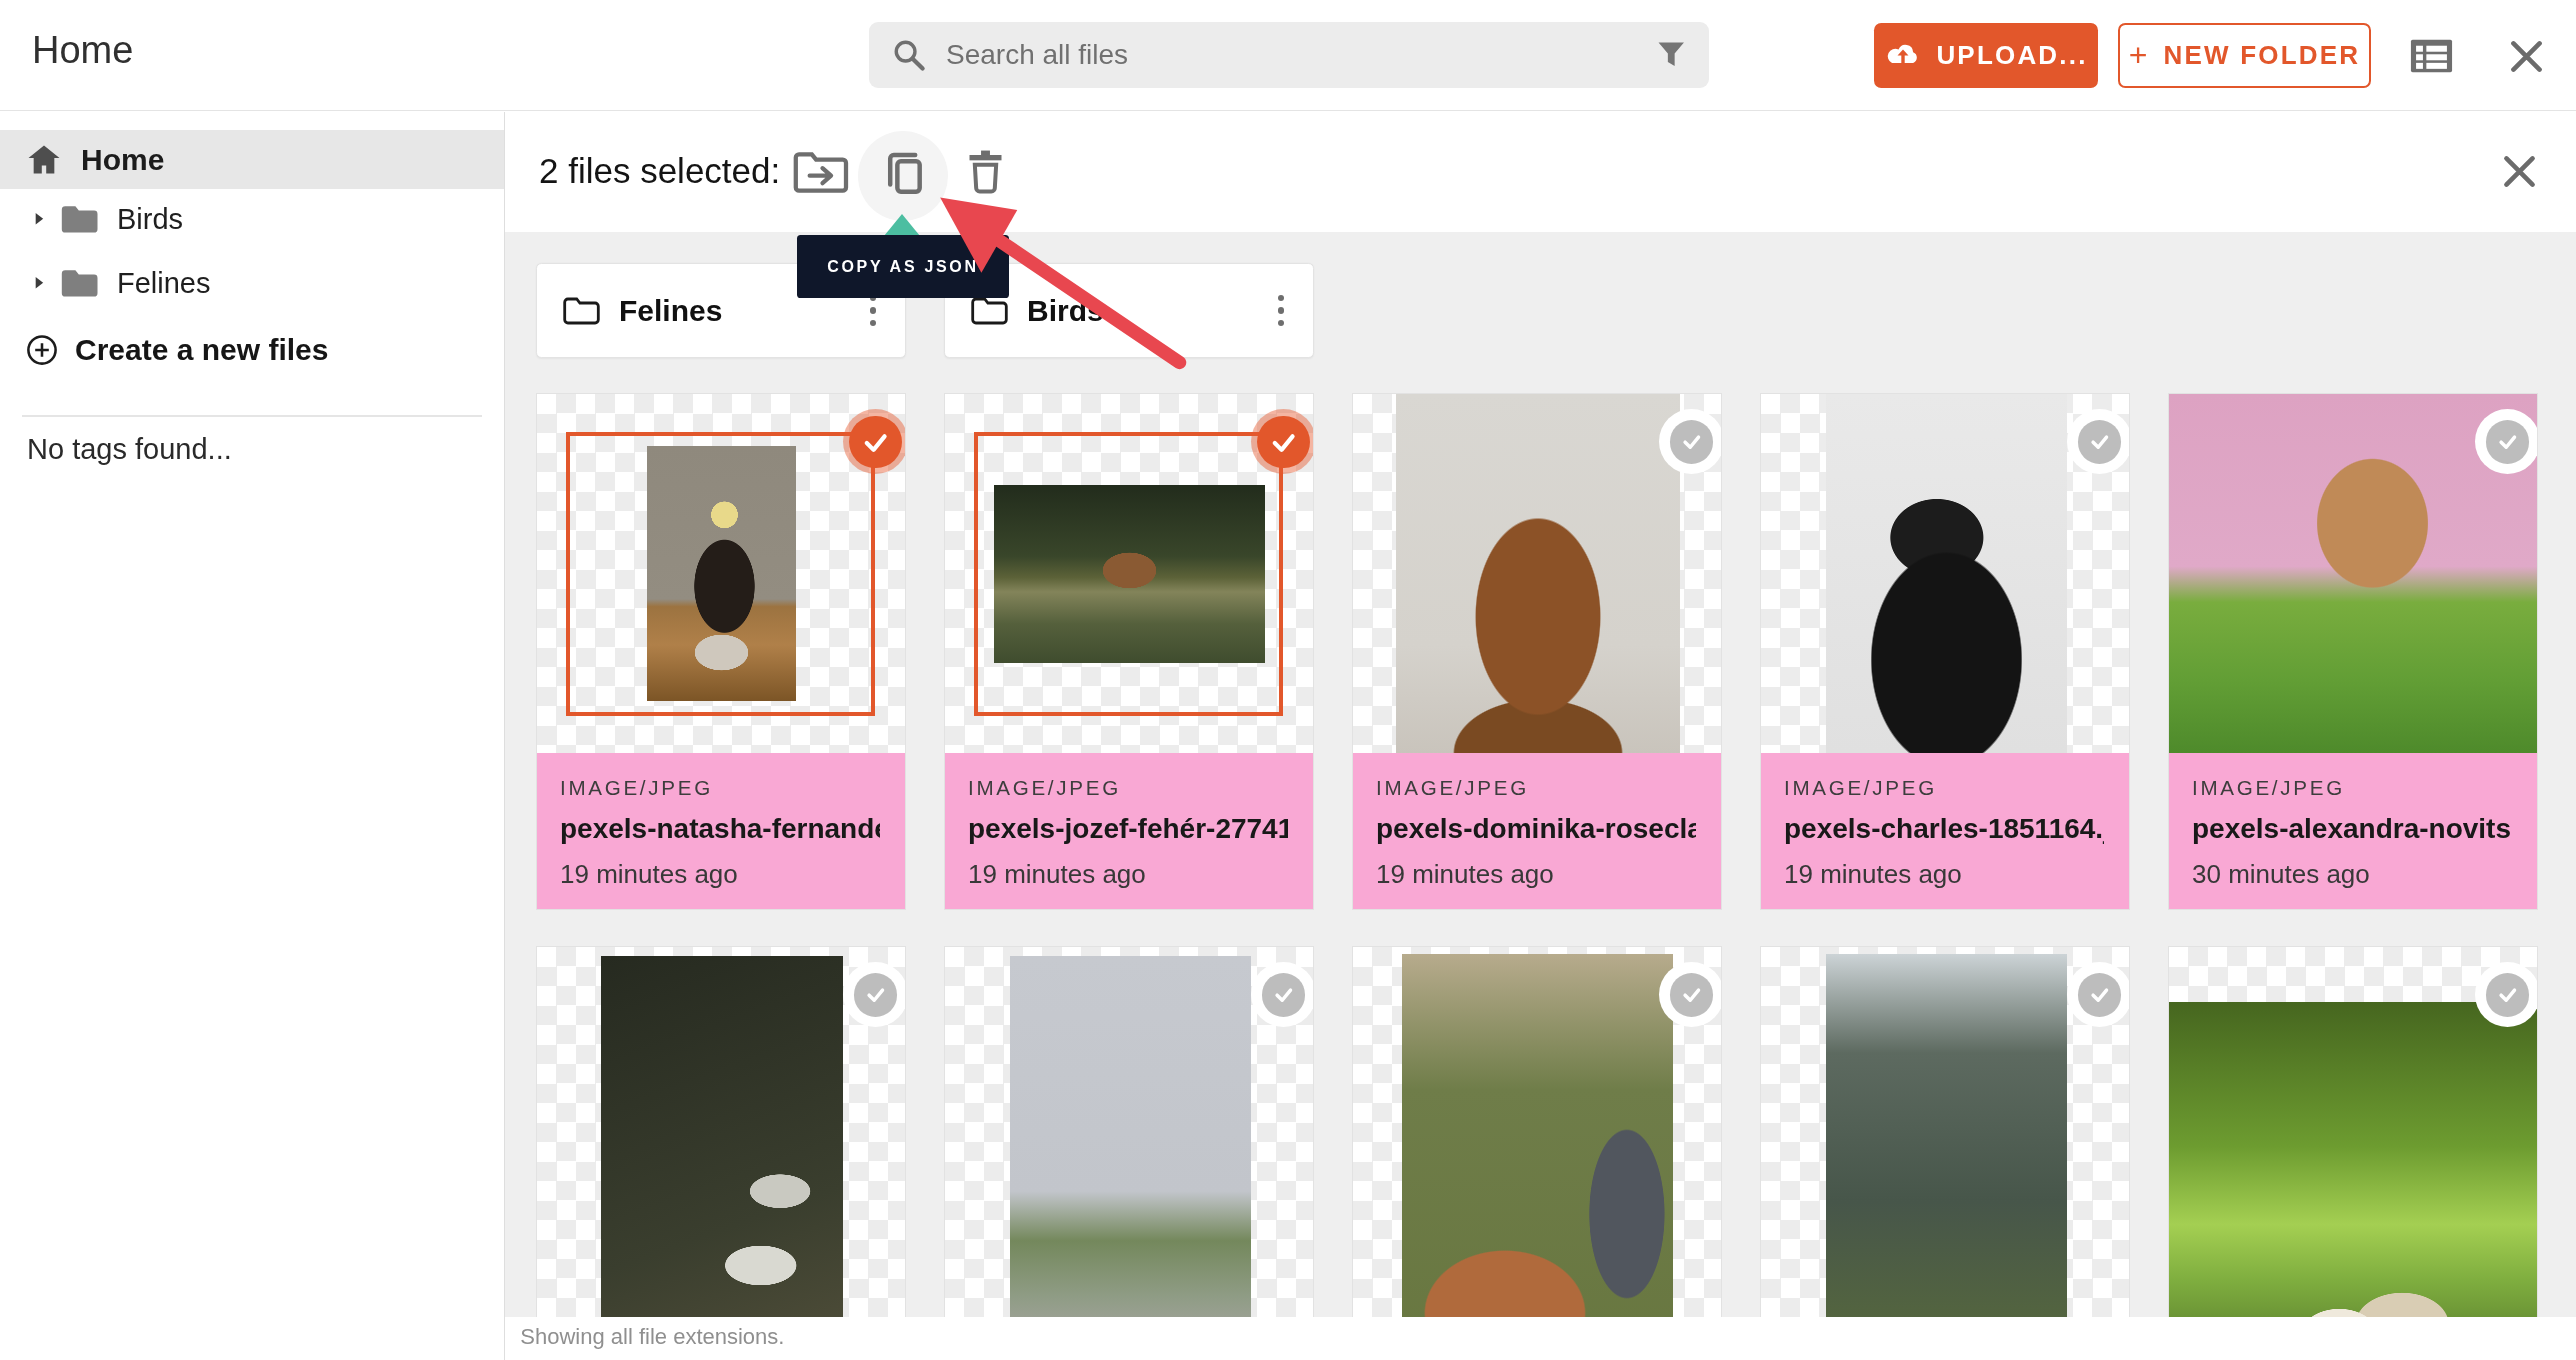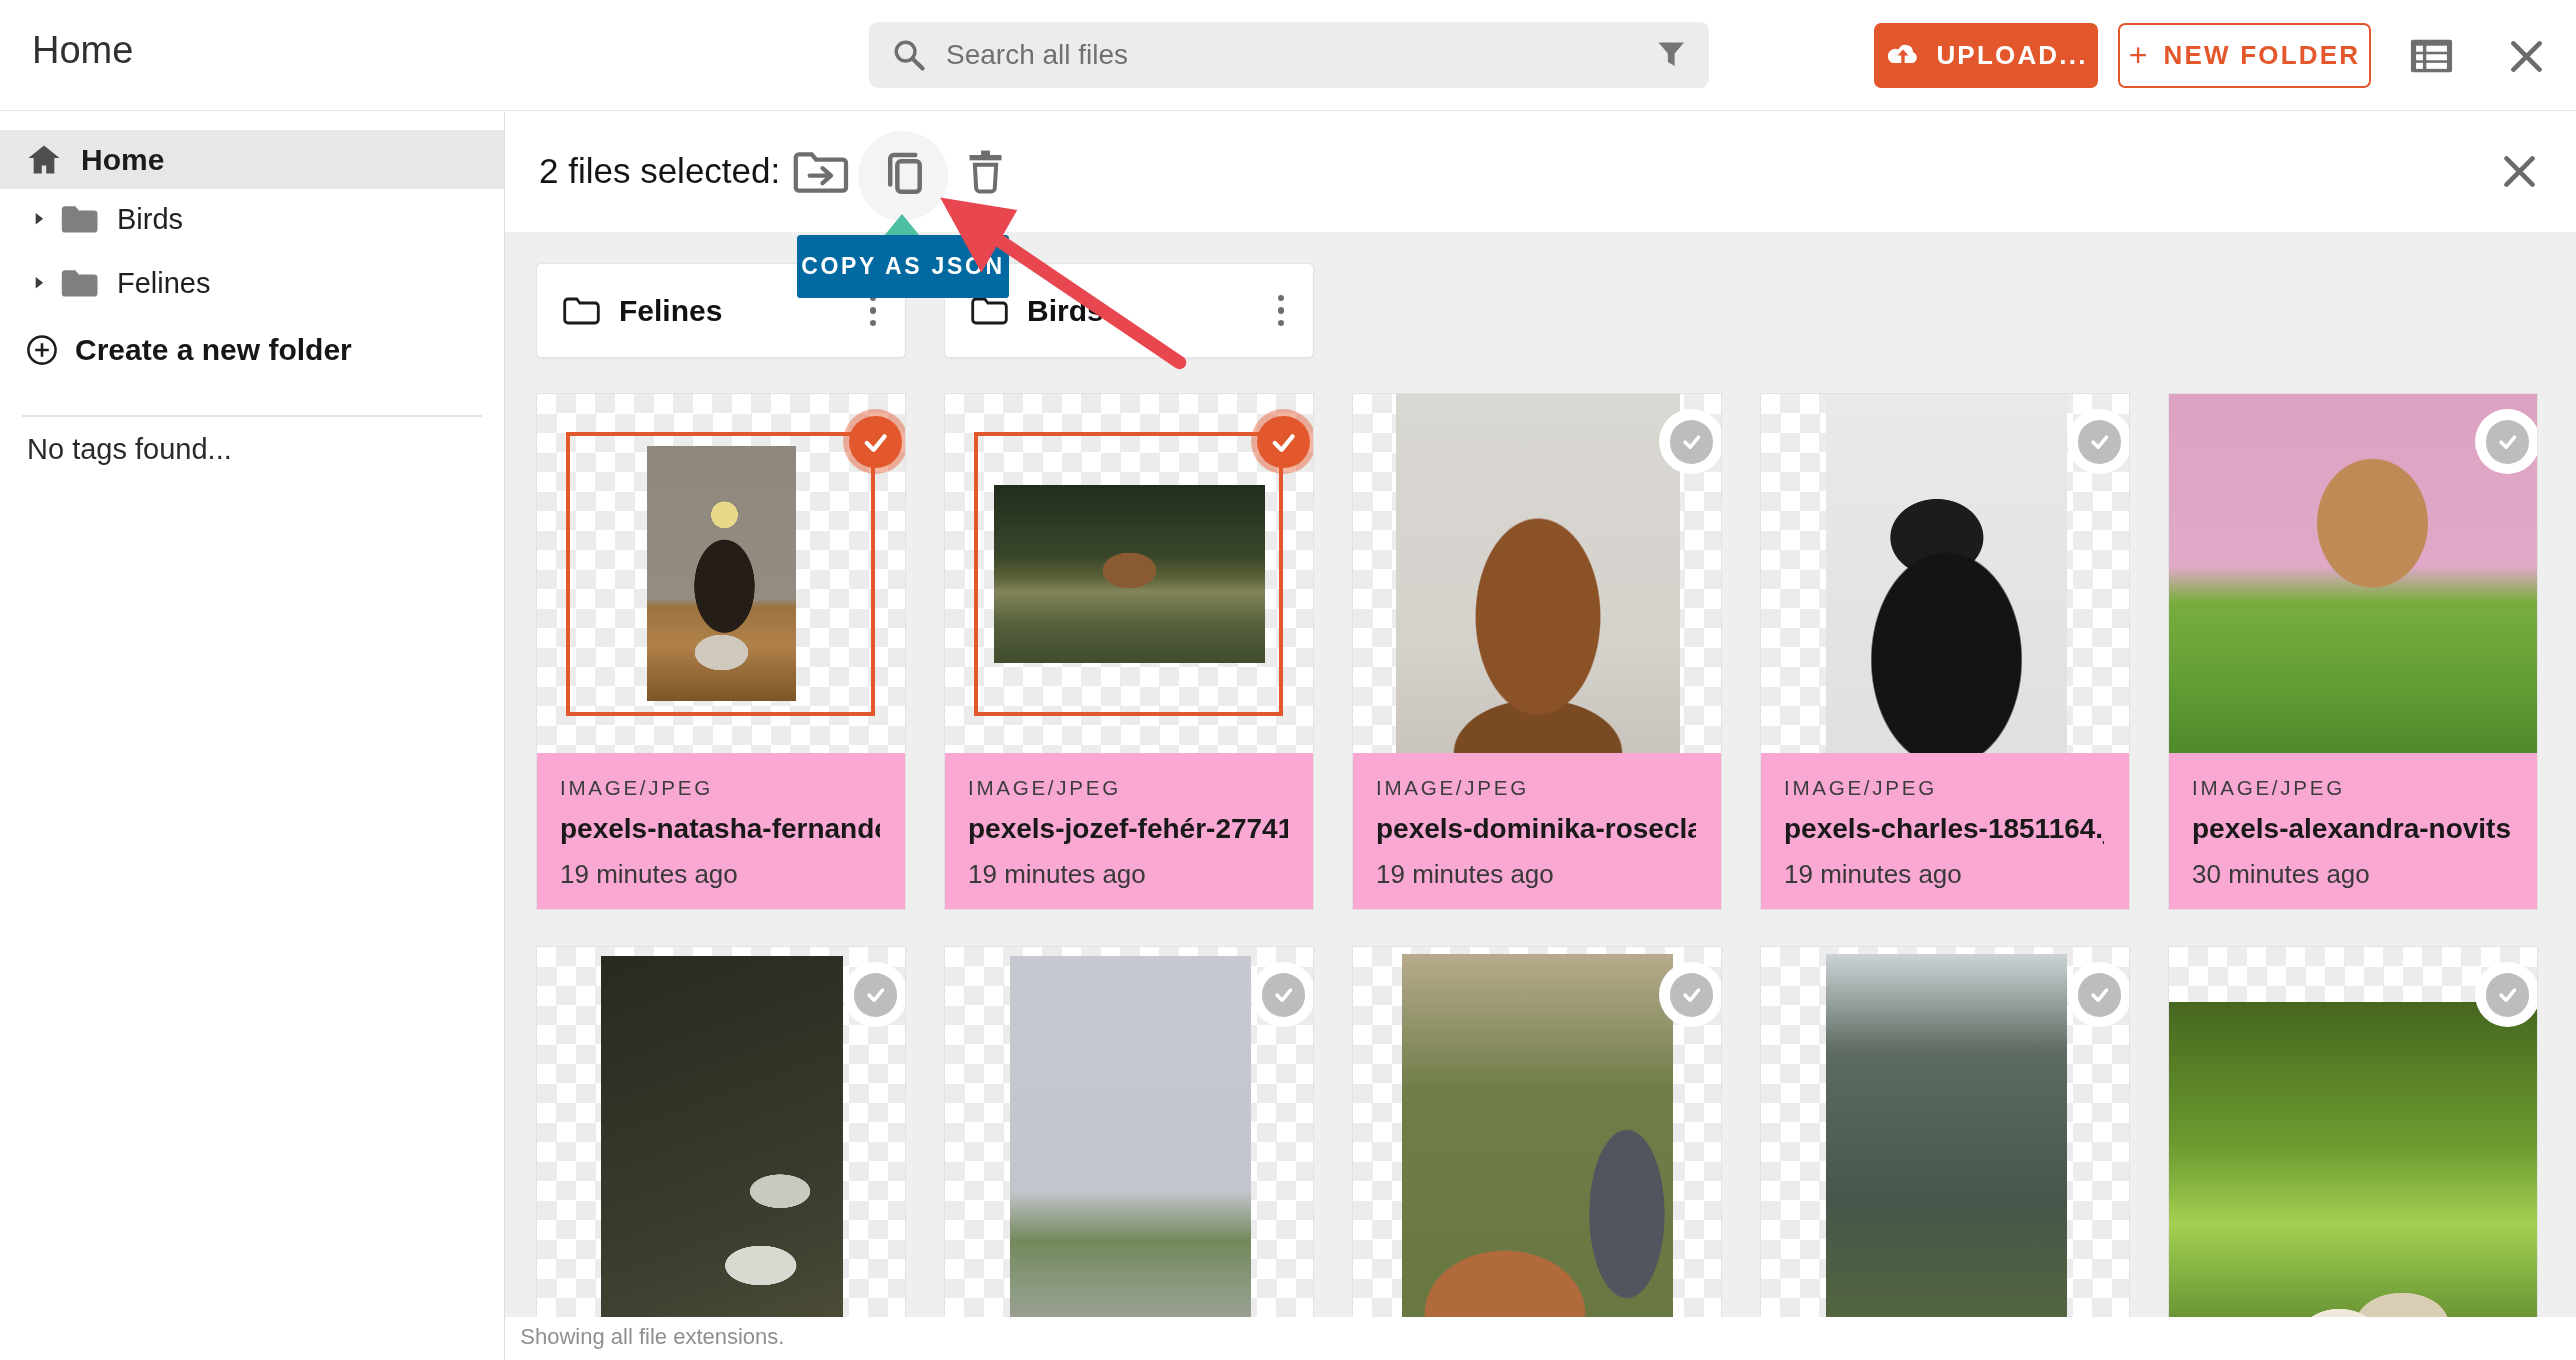--- a/index.html
+++ b/index.html
@@ -119,22 +119,22 @@
   .p10{left:0;top:55px;width:370px;height:556px;background:
       radial-gradient(ellipse 39px 27px at 46% 60%,#efe9dc 98%,transparent),
       radial-gradient(ellipse 47px 32px at 63% 58%,#d9cdb4 98%,transparent),
       linear-gradient(180deg,#46661f 0%,#6d9c30 26%,#a4cf52 40%,#7fae3f 50%,#3f5c21 72%,#2c451a 100%);}
 
   
   .statusbar{position:absolute;left:505px;right:0;bottom:0;height:44px;background:#fff;z-index:2;}
   .statusbar span{position:absolute;left:15.3px;top:7.2px;font-size:22px;color:#8F8F8F;}
 
   
-  .tooltip{position:absolute;left:797px;top:235px;width:212px;height:63px;background:#0369a1;
-       border-radius:3.6px;color:#fff;font-size:23px;font-weight:700;letter-spacing:2.7px;
+  .tooltip{position:absolute;left:797px;top:235px;width:212px;height:63px;background:#0f172a;
+       border-radius:3.6px;color:#fff;font-size:16px;font-weight:700;letter-spacing:2.7px;
        display:flex;align-items:center;justify-content:center;z-index:20;}
   .tooltip-tri{position:absolute;left:884px;top:214px;width:0;height:0;z-index:20;
        border-left:18px solid transparent;border-right:18px solid transparent;
        border-bottom:22.4px solid #4CBEA1;}
   .red-arrow{position:absolute;left:924px;top:190px;z-index:30;}
 </style>
 </head>
 <body>
 
 <div class="hdr">
@@ -206,21 +206,21 @@
       <path d="M2 9a4 4 0 0 1 4-4h12l4 5h18a4 4 0 0 1 4 4v18a4 4 0 0 1-4 4H6a4 4 0 0 1-4-4Z" fill="#7f7f7f"></path>
     </svg>
     <span>Felines</span>
   </div>
 
   <div class="side-create">
     <svg width="34" height="34" viewBox="0 0 40 40">
       <circle cx="20" cy="20" r="16" fill="none" stroke="#1c1c1c" stroke-width="3"></circle>
       <path d="M20 12v16M12 20h16" stroke="#1c1c1c" stroke-width="3"></path>
     </svg>
-    <span>Create a new folder</span>
+    <span>Create a new files</span>
   </div>
 
   <div class="side-divider"></div>
   <div class="side-notags">No tags found...</div>
 </div>
 
 <div class="sel-text">2 files selected:</div>
 <div class="halo"></div>
 
 <svg class="tool-ic" style="left:792px;top:149px;" width="61" height="47" viewBox="0 0 56 44">

